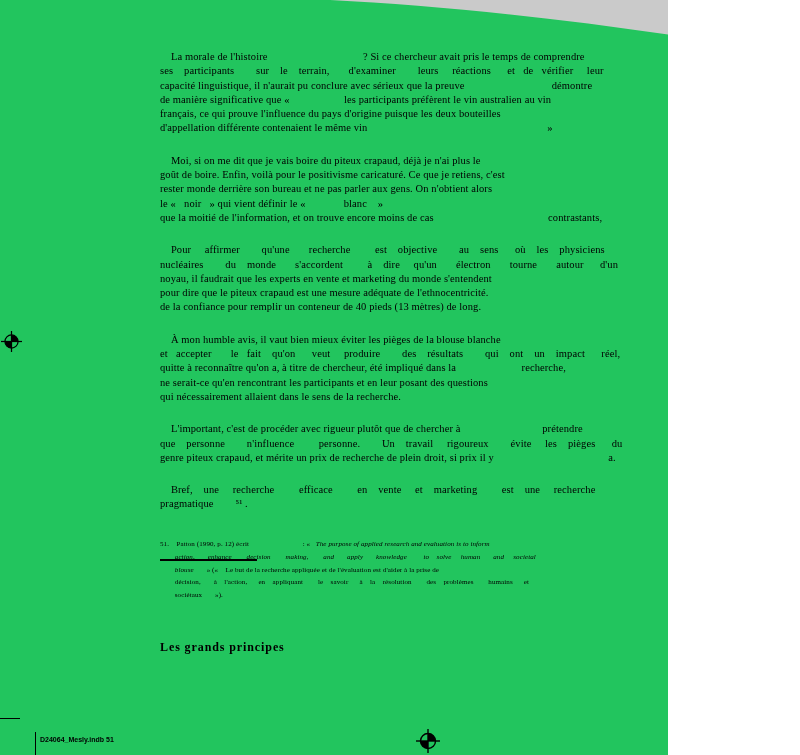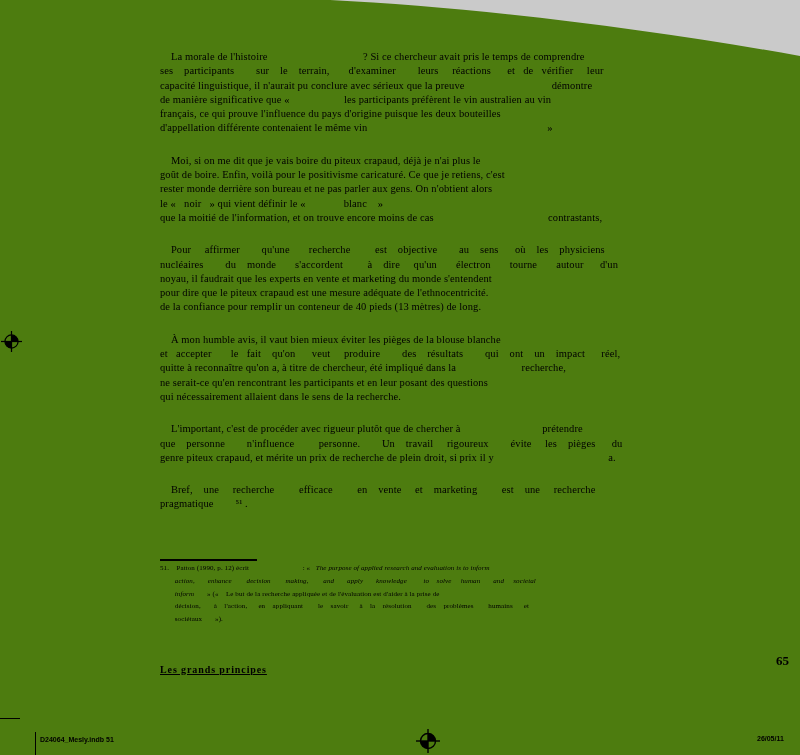--- a/index.html
+++ b/index.html
@@ -1,35 +1,35 @@
 <!DOCTYPE html>
 <html><head>
 <meta charset="utf-8">
 <style>
   html,body{margin:0;padding:0;background:#ffffff;}
   .page{
-    position:relative;width:800px;height:755px;background:#4d7c0f;
+    position:relative;width:668px;height:755px;background:#22c55e;
     overflow:hidden;font-family:"Liberation Serif","DejaVu Serif",serif;color:#000;
   }
   .wedge{position:absolute;left:330px;top:0;}
   .reg{position:absolute;}
   .reg-left{left:1px;top:331px;width:21px;height:21px;}
   .reg-bottom{left:416px;top:729px;width:24px;height:24px;}
   .reg line, .reg circle{stroke:#000;stroke-width:1.4;}
   .reg path{fill:#000;}
   .crop-h{position:absolute;left:0;top:718px;width:20px;height:1px;background:#000;}
   .crop-v{position:absolute;left:35px;top:732px;width:1px;height:23px;background:#000;}
   .article{position:absolute;left:160px;top:50px;width:484px;}
   .para{margin:0 0 18px 0;}
   .line{white-space:pre;line-height:14.3px;font-size:10.5px;letter-spacing:0.1px;}
   .fnsep{position:absolute;left:160px;top:559px;width:97px;height:2px;background:#000;}
-  .footnote{position:absolute;left:160px;top:562px;width:484px;font-family:Liberation Serif, serif;}
+  .footnote{position:absolute;left:160px;top:538px;width:484px;font-family:Liberation Serif, serif;}
   .fline{white-space:pre;line-height:12.8px;font-size:7px;letter-spacing:0.1px;}
   .it{font-style:italic;}
-  .footer{position:absolute;left:160px;top:664px;font-size:10px;font-weight:bold;letter-spacing:0.9px;text-decoration:underline;}
+  .footer{position:absolute;left:160px;top:640px;font-size:12px;font-weight:bold;letter-spacing:0.9px;}
   .pagenum{position:absolute;left:776px;top:653px;font-size:13px;font-weight:bold;}
   .print-filename{position:absolute;left:40px;top:736px;font-family:"Liberation Sans","DejaVu Sans",sans-serif;font-size:7px;font-weight:bold;}
   .print-date{position:absolute;left:757px;top:735px;font-family:"Liberation Sans","DejaVu Sans",sans-serif;font-size:7px;font-weight:bold;}
 </style>
 </head>
 <body>
 
 <div class="page">
 
   <svg class="wedge" width="470" height="56" viewBox="0 0 470 56">
@@ -93,21 +93,21 @@
       <div class="para">
         <div class="line">    Bref,    une     recherche         efficace         en    vente     et    marketing         est    une     recherche</div>
         <div class="line">pragmatique        ⁵¹ .</div>
       </div>
     </div>
 
   <div class="fnsep"></div>
   <div class="footnote">
       <div class="fline"><span>51.    Patton (1990, p. 12) écrit                             : «   </span><span class="it">The purpose of applied research and evaluation is to inform</span></div>
       <div class="fline"><span>        </span><span class="it">action,       enhance        decision        making,        and       apply       knowledge         to    solve     human       and     societal</span></div>
-      <div class="fline"><span>        </span><span class="it">inform</span><span>       » («    Le but de la recherche appliquée et de l'évaluation est d'aider à la prise de</span></div>
+      <div class="fline"><span>        </span><span class="it">blouse</span><span>       » («    Le but de la recherche appliquée et de l'évaluation est d'aider à la prise de</span></div>
       <div class="fline"><span>        décision,       à    l'action,      en    appliquant        le    savoir      à    la    résolution        des    problèmes        humains      et</span></div>
       <div class="fline"><span>        sociétaux       »).</span></div>
     </div>
 
   <div class="footer">Les grands principes</div>
   <div class="pagenum">65</div>
 
   <div class="print-filename">D24064_Mesly.indb   51</div>
   <div class="print-date">26/05/11</div>
 

